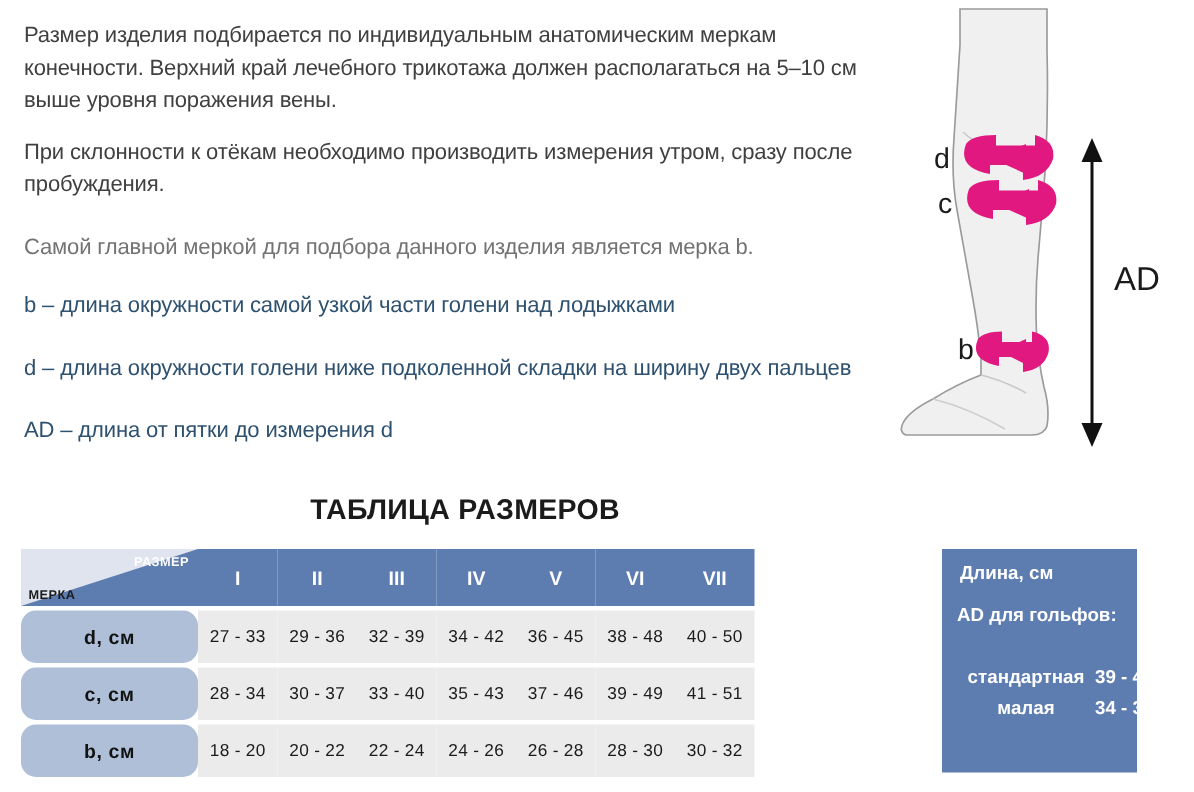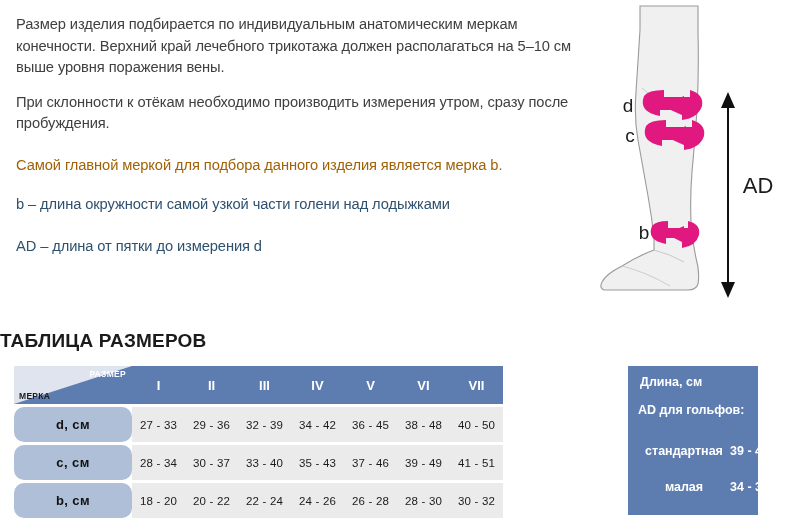--- a/index.html
+++ b/index.html
@@ -24,21 +24,21 @@
     width: 580px;
   }
   .para {
     font-size: 14.7px;
     line-height: 21.5px;
     color: #404040;
     margin: 0 0 13px 0;
     letter-spacing: -0.1px;
   }
   .para.pink {
-    color: #a16207;
+    color: #737373;
     margin-top: 20px;
     margin-bottom: 18px;
   }
   .para.defn {
     color: #2e5170;
     margin-bottom: 20px;
   }
   .para.defn-last {
     color: #2e5170;
     margin-bottom: 0;
@@ -53,20 +53,21 @@
     height: 326px;
   }
   #leg-figure svg { display: block; }
 
   
   #table-title {
     position: absolute;
     left: 0;
     top: 330px;
     width: 620px;
+    text-align: center;
     font-size: 19px;
     font-weight: bold;
     color: #1b1b1b;
     letter-spacing: 0.2px;
   }
 
   
   #size-table {
     position: absolute;
     left: 14px;
@@ -171,40 +172,41 @@
     font-weight: bold;
   }
   .lp-row {
     position: absolute;
     left: 10px;
     width: 146px;
     font-size: 12.5px;
     font-weight: bold;
   }
   .lp-row.r1 { top: 78px; }
-  .lp-row.r2 { top: 114px; }
+  .lp-row.r2 { top: 99px; }
   .lp-row .lp-name {
     display: inline-block;
     width: 92px;
     text-align: center;
   }
   .lp-row .lp-val {
     display: inline-block;
   }
 </style>
 </head>
 <body>
 
 <div id="page">
 
   <div id="text-column">
     <p class="para">Размер изделия подбирается по индивидуальным анатомическим меркам конечности. Верхний край лечебного трикотажа должен располагаться на 5–10 см выше уровня поражения вены.</p>
     <p class="para">При склонности к отёкам необходимо производить измерения утром, сразу после пробуждения.</p>
     <p class="para pink">Самой главной меркой для подбора данного изделия является мерка b.</p>
     <p class="para defn">b – длина окружности самой узкой части голени над лодыжками</p>
+    <p class="para defn">d – длина окружности голени ниже подколенной складки на ширину двух пальцев</p>
     <p class="para defn-last">AD – длина от пятки до измерения d</p>
   </div>
 
   <div id="leg-figure">
     <svg width="198" height="326" viewBox="0 0 198 326" xmlns="http://www.w3.org/2000/svg">
 
       <g>
         <path d="M42 6 L42 30 Q40 62 38 92 Q36 118 40 140 Q45 168 50 196
                  Q54 218 56 238 L56 250
                  Q40 256 24 266 Q8 274 4 282 Q1 288 6 290

